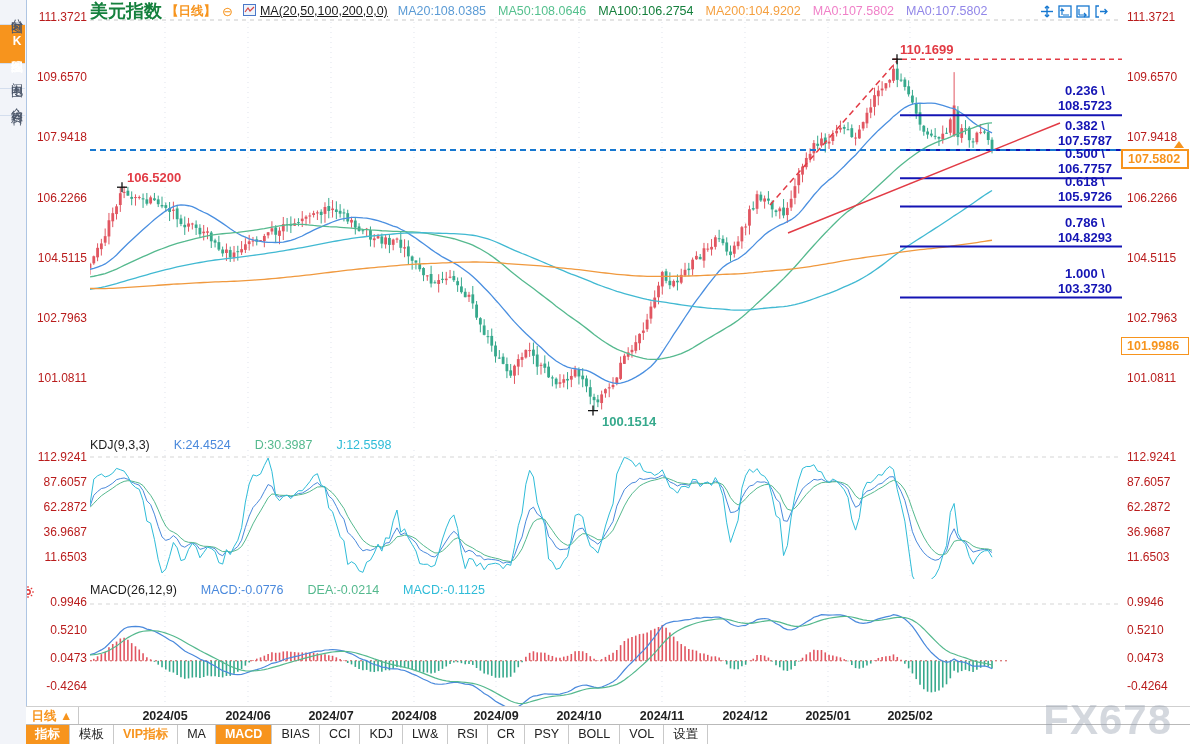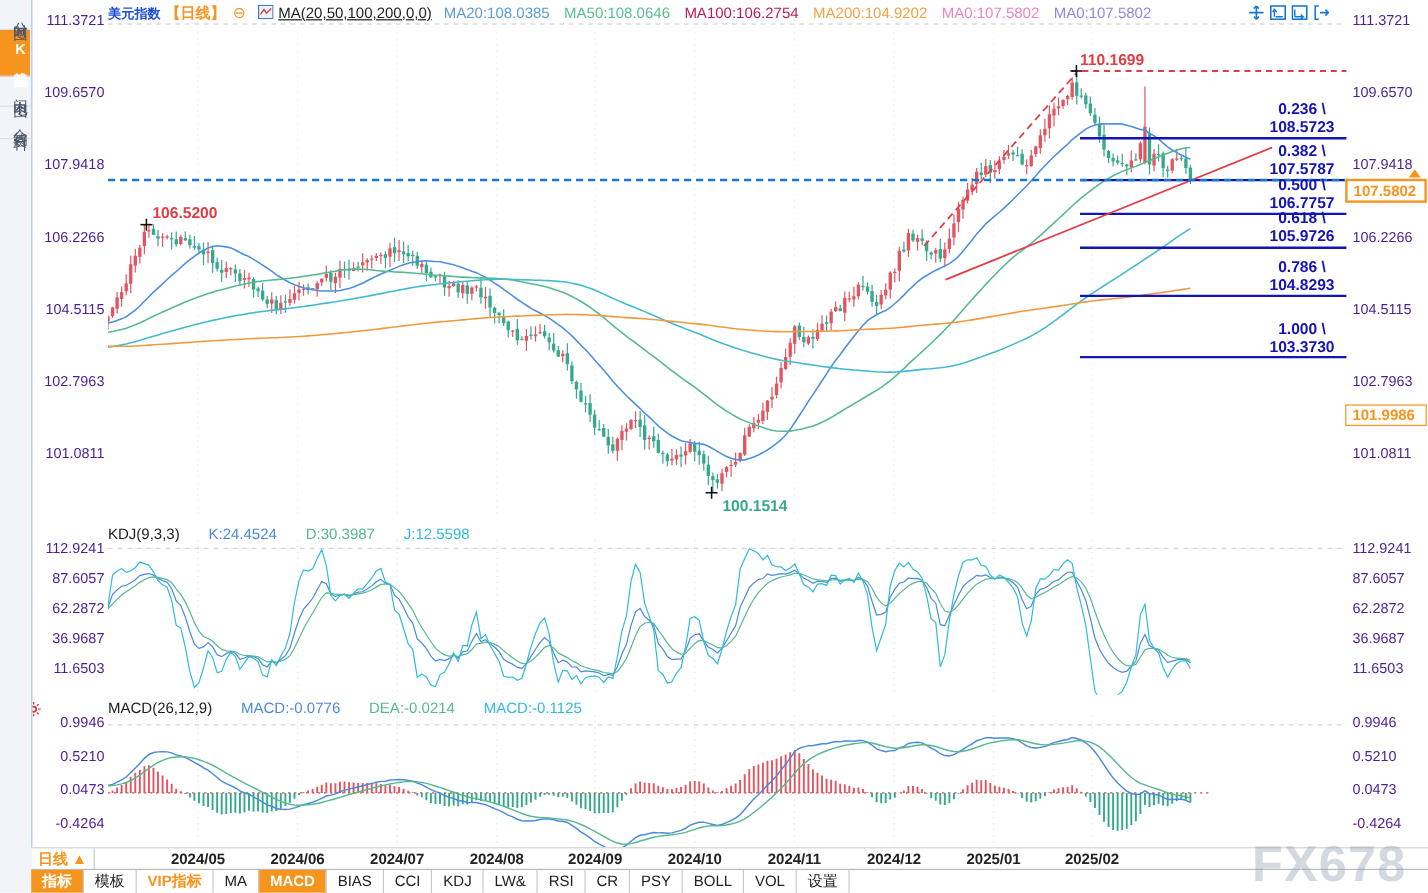--- a/index.html
+++ b/index.html
@@ -9,29 +9,29 @@
   
   #sidebar{position:absolute;left:0;top:0;width:26px;height:744px;background:#f2f4f9;
     border-right:1px solid #aec5e3;z-index:6;}
   .side-item{writing-mode:vertical-rl;text-orientation:upright;letter-spacing:2px;
     color:#4a5568;font-size:12px;padding:9px 0;text-align:center;width:25px;
     border-bottom:1px solid #d4deee;cursor:pointer;}
   .side-item.active{background:#f7941d;color:#fff;font-weight:bold;}
   
   #hdr{position:absolute;left:90px;top:2px;height:18px;display:flex;align-items:center;
     gap:10px;z-index:5;font-size:12.5px;white-space:nowrap;}
-  .sym{font-weight:bold;color:#1d4ed8;font-size:11px;}
+  .sym{font-weight:bold;color:#15803d;font-size:18px;}
   .period{color:#f7941d;font-weight:bold;}
   .minus{color:#f7941d;font-size:13px;margin-left:-4px;}
   .chip{font-size:12.5px;text-decoration:underline;}
   #topicons{position:absolute;right:82px;top:4px;display:flex;gap:4px;z-index:5;}
   .ticon{width:14px;height:13px;cursor:pointer;}
   
   #overlays{position:absolute;left:0;top:0;width:1190px;height:744px;z-index:3;pointer-events:none;}
-  .axlab{position:absolute;font-size:12px;color:#4c1d95;transform:translateY(-50%);}
+  .axlab{position:absolute;font-size:12px;color:#b91c1c;transform:translateY(-50%);}
   .axlab.left{right:1103px;text-align:right;width:80px;}
   .axlab.right{left:1127px;text-align:left;}
   .fiblab{position:absolute;font-size:13px;font-weight:bold;color:#1414b4;transform:translate(-100%,-100%);text-align:center;}
   .pmark{position:absolute;font-size:13px;font-weight:bold;}
   .tag{position:absolute;left:1121px;font-size:12.5px;font-weight:bold;color:#f7941d;background:#fff;
     padding:1px 4px 1px 5px;transform:translateY(-50%);}
   .tag.cur{border:2px solid #f7941d;width:55px;}
   .tag.ref{border:1px solid #f7941d;width:57px;}
   .uparrow{position:absolute;width:0;height:0;border-left:5px solid transparent;border-right:5px solid transparent;
     border-bottom:7px solid #f7941d;}
@@ -869,21 +869,21 @@
     <span>
       <svg width="13" height="12">
           <rect x="0.5" y="0.5" width="12" height="11" fill="#eef4fb" stroke="#4a78c8"></rect>
           <polyline points="2,8 5,4 7,7 11,3" fill="none" stroke="#d84545" stroke-width="1.2"></polyline>
         </svg>
     </span>
     <span class="chip" style="color:#1c1c1c;margin-left:-6px">MA(20,50,100,200,0,0)</span>
     <span id="machips" style="display:flex;gap:12px">
         <span style="color: rgb(91, 155, 213);">MA20:108.0385</span>
         <span style="color: rgb(85, 192, 142);">MA50:108.0646</span>
-        <span style="color: #be185d;">MA100:106.2754</span>
+        <span style="color: #15803d;">MA100:106.2754</span>
         <span style="color: rgb(245, 160, 64);">MA200:104.9202</span>
         <span style="color: rgb(240, 128, 200);">MA0:107.5802</span>
         <span style="color: rgb(145, 134, 232);">MA0:107.5802</span>
       </span>
   </div>
   <div id="topicons">
       <span><svg class="ticon" viewBox="0 0 14 13">
           <g stroke="#1778d0" stroke-width="1.4" fill="none">
             <line x1="7" y1="1" x2="7" y2="12"></line>
             <line x1="1" y1="6.5" x2="13" y2="6.5"></line>

